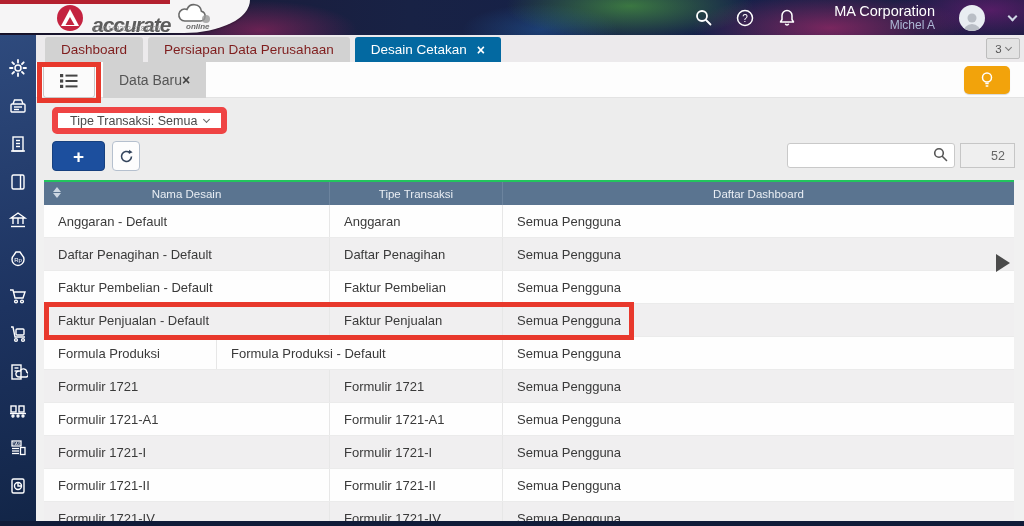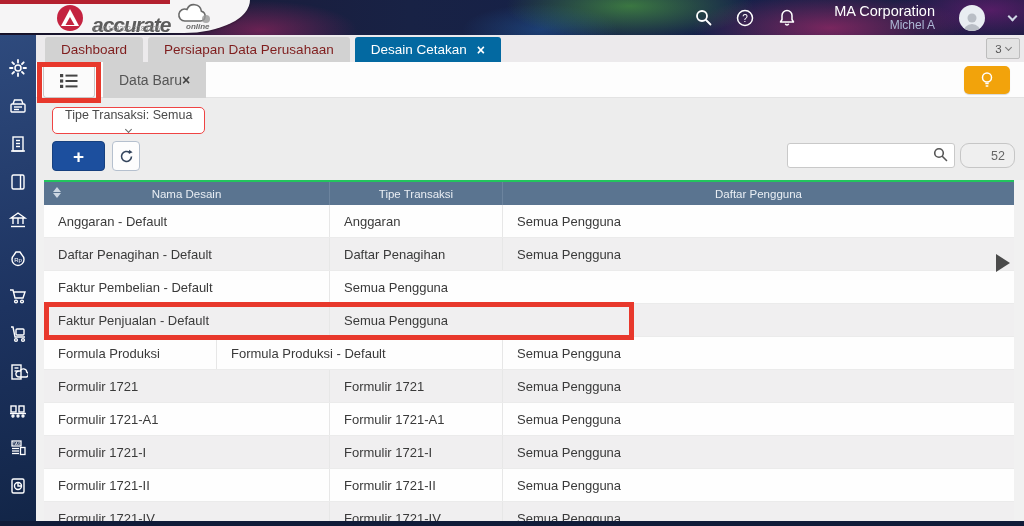--- a/index.html
+++ b/index.html
@@ -61,33 +61,33 @@
   .list-btn { position:absolute; left:7px; top:1px; width:52px; height:35px; background:#fbfbfb; border:1px solid #c8c8c8;
     border-radius:3px; display:flex; align-items:center; justify-content:center; cursor:pointer; }
   .subtab { position:absolute; left:67px; top:0; height:36px; padding:0 16px; background:#d2d2d2; color:#555;
     font-size:14px; display:flex; align-items:center; gap:0; cursor:pointer; }
   .subtab .x { font-weight:bold; font-size:14px; color:#444; }
   .tips-btn { position:absolute; right:14px; top:4px; width:46px; height:28px; background:#f2a30b; border:none;
     border-radius:5px; display:flex; align-items:center; justify-content:center; cursor:pointer; box-shadow:0 1px 1px rgba(0,0,0,.15); }
 
   
   .toolbar { position:relative; height:82px; background:#ededed; }
-  .filter-chip { position:absolute; left:16px; top:9px; height:27px; background:#ffffff; border:1px solid #ef4444;
-    border-radius:5px; display:flex; align-items:center; gap:7px; padding:0 12px; font-size:12.5px; color:#4a4a4a; cursor:pointer;flex-direction:column; }
+  .filter-chip { position:absolute; left:16px; top:9px; height:27px; background:#ffffff; border:6px solid #ef4444;
+    border-radius:5px; display:flex; align-items:center; gap:7px; padding:0 12px; font-size:12.5px; color:#4a4a4a; cursor:pointer; }
   .filter-chip .chev { border-color:#666; width:5px; height:5px; border-width:1.5px; margin-top:-2px; }
   .add-btn { position:absolute; left:16px; top:43px; width:53px; height:30px; background:#1c4f9e; border:1px solid #16407f;
     border-radius:4px; color:#fff; font-size:19px; font-weight:bold; display:flex; align-items:center; justify-content:center; cursor:pointer; line-height:1; }
   .refresh-btn { position:absolute; left:76px; top:43px; width:28px; height:30px; background:#fdfdfd; border:1px solid #b5c0ce;
     border-radius:4px; display:flex; align-items:center; justify-content:center; cursor:pointer; }
   .search-wrap { position:absolute; right:69px; top:45px; width:168px; height:25px; }
   .search-input { width:100%; height:100%; border:1px solid #c9c9c9; border-radius:3px; background:#fff; padding:0 26px 0 8px;
     font-size:12.5px; color:#333; outline:none; font-family:"Liberation Sans",sans-serif; }
   .search-glyph { position:absolute; right:7px; top:4px; }
   .count-box { position:absolute; right:9px; top:45px; width:55px; height:25px; background:#efefef; border:1px solid #c6c6c6;
-    border-radius:9px; display:flex; align-items:center; justify-content:flex-end; padding-right:9px; font-size:12.5px; color:#666; cursor:pointer; }
+    border-radius:0; display:flex; align-items:center; justify-content:flex-end; padding-right:9px; font-size:12.5px; color:#666; cursor:pointer; }
 
   
   .tablewrap { position:relative; margin-left:8px; width:970px; background:#fff; }
   .thead { display:flex; height:25px; background:#5a7490; border-top:2px solid #22c55e; position:relative; }
   .th { color:#e9eef4; font-size:11.5px; display:flex; align-items:center; justify-content:center; cursor:pointer;
     border-right:1px solid #6c849e; }
   .th:last-child { border-right:none; }
   .sort-glyph { position:absolute; left:9px; top:5px; display:flex; flex-direction:column; gap:1px; }
   .col1 { width:286px; } .col2 { width:173px; } .col3 { width:511px; }
   .trow { display:flex; height:33px; background:#fefefe; border-bottom:1px solid #ebebeb; cursor:pointer; }
@@ -341,40 +341,42 @@
         <span class="sort-glyph">
           <svg width="8" height="5" viewBox="0 0 8 5">
               <polygon points="4,0 8,5 0,5" fill="#ccd7e2"></polygon>
             </svg>
           <svg width="8" height="5" viewBox="0 0 8 5">
               <polygon points="0,0 8,0 4,5" fill="#ccd7e2"></polygon>
             </svg>
         </span>
         <div class="th col1">Nama Desain</div>
         <div class="th col2">Tipe Transaksi</div>
-        <div class="th col3">Daftar Pengguna</div>
+        <div class="th col3">Daftar Dashboard</div>
       </div>
       <div id="tbody">
 
       <div class="trow">
           <div class="td col1">Anggaran - Default</div>
           <div class="td col2">Anggaran</div>
           <div class="td col3">Semua Pengguna</div>
         </div>
           <div class="trow alt">
           <div class="td col1">Daftar Penagihan - Default</div>
           <div class="td col2">Daftar Penagihan</div>
           <div class="td col3">Semua Pengguna</div>
         </div>
           <div class="trow">
           <div class="td col1">Faktur Pembelian - Default</div>
+          <div class="td col2">Faktur Pembelian</div>
           <div class="td col3">Semua Pengguna</div>
         </div>
           <div class="trow alt">
           <div class="td col1">Faktur Penjualan - Default</div>
+          <div class="td col2">Faktur Penjualan</div>
           <div class="td col3">Semua Pengguna</div>
         </div>
           <div class="trow">
           <div class="td col2">Formula Produksi</div>
           <div class="td col1">Formula Produksi - Default</div>
           <div class="td col3">Semua Pengguna</div>
         </div>
           <div class="trow alt">
           <div class="td col1">Formulir 1721</div>
           <div class="td col2">Formulir 1721</div>

